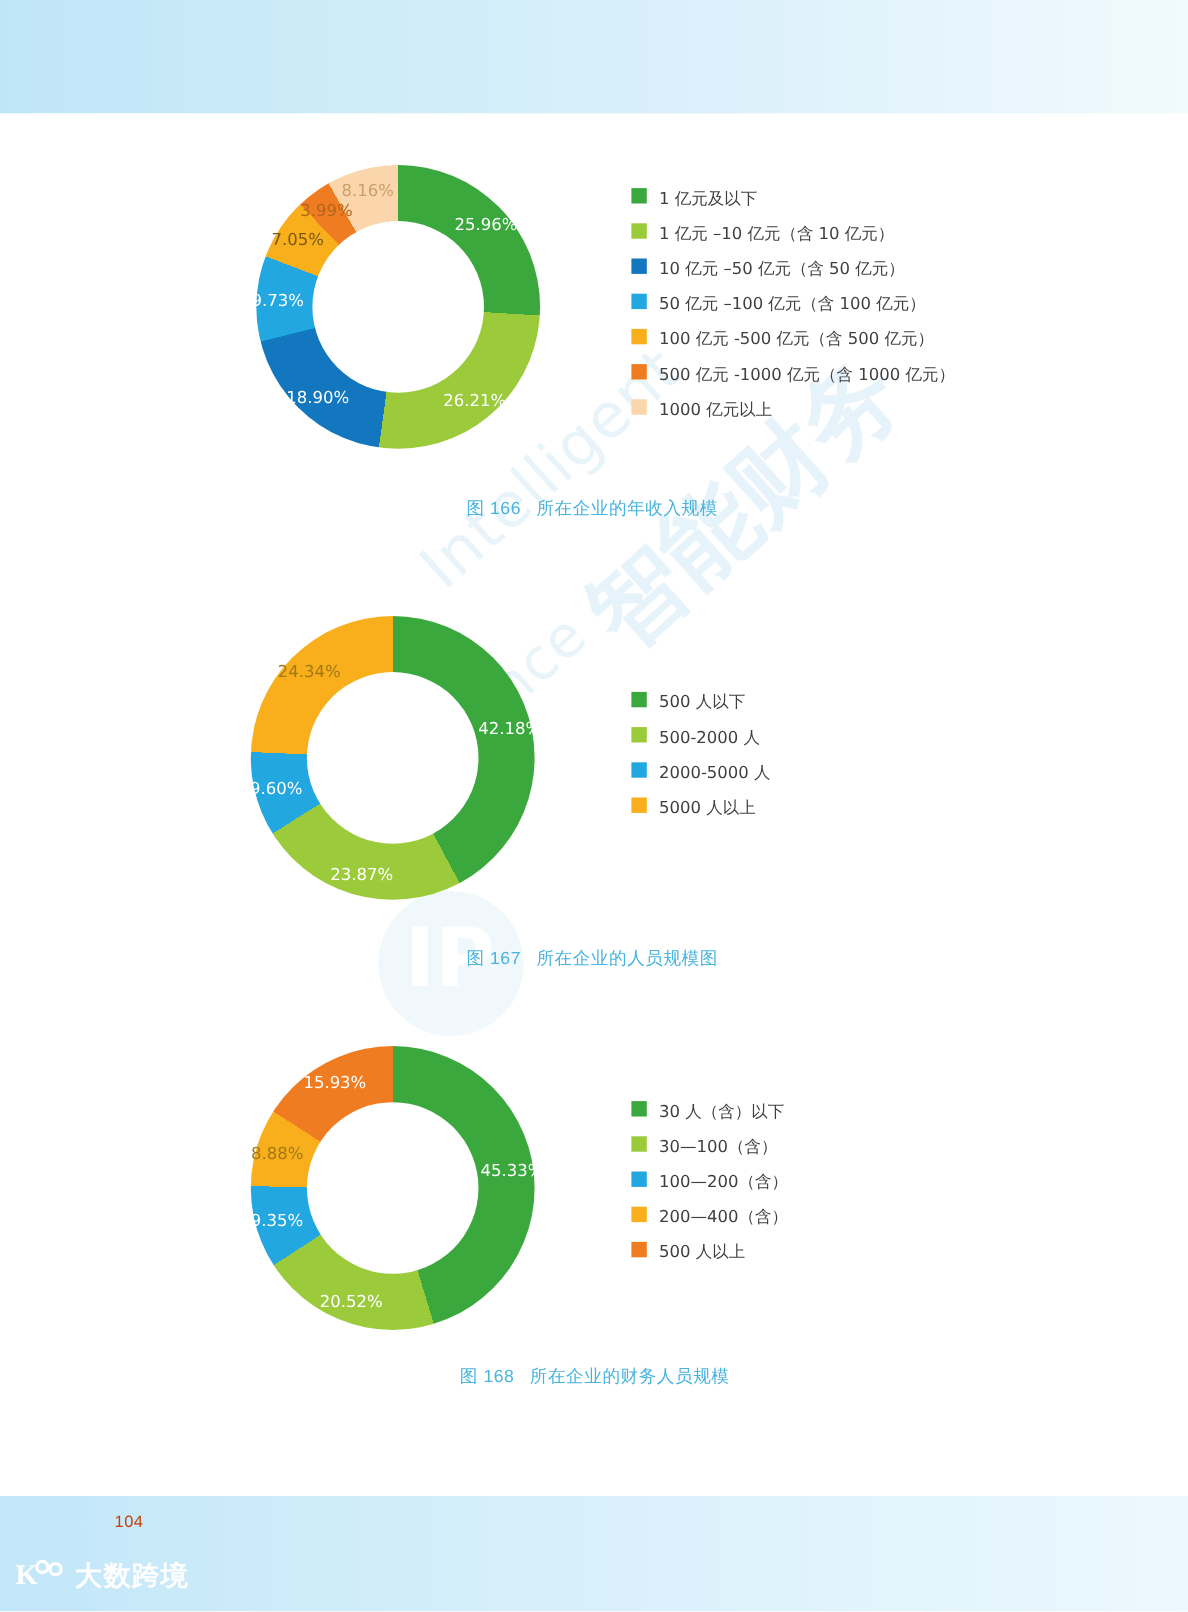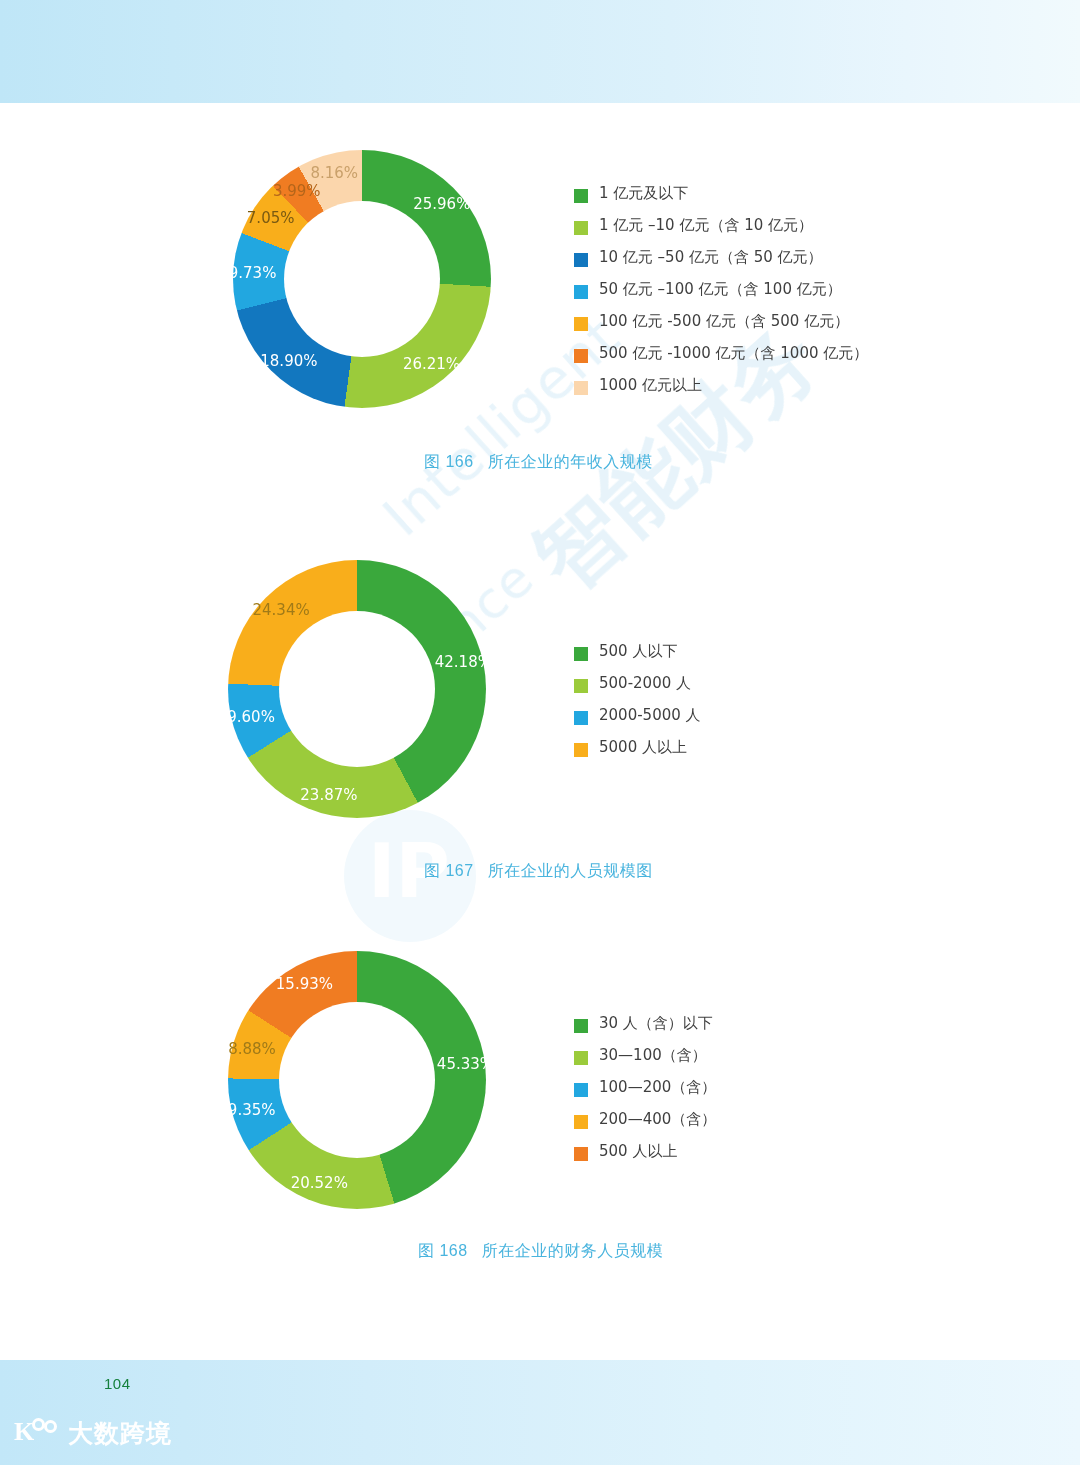--- a/index.html
+++ b/index.html
@@ -20,21 +20,21 @@
     width: 1080px; height: 103px;
     background: linear-gradient(90deg, #bfe6f7 0%, #cfecf9 32%, #dcf1fb 62%, #e9f6fd 84%, #f1fafd 100%);
   }
   .band-bottom {
     position: absolute; left: 0; top: 1360px;
     width: 1080px; height: 105px;
     background: linear-gradient(90deg, #c2e7f8 0%, #d2edfa 34%, #dff3fc 66%, #ecf8fe 100%);
   }
   .page-number {
     position: absolute; left: 104px; top: 1375px;
-    font-size: 15px; color: #15803d; letter-spacing: .5px;
+    font-size: 15px; color: #c2410c; letter-spacing: .5px;
   }
   
   .footer-logo {
     position: absolute; left: 14px; top: 1418px;
     display: flex; align-items: center; gap: 8px;
   }
   .logo-mark { position: relative; width: 46px; height: 30px; }
   .logo-mark .k {
     position: absolute; left: 0; top: 1px;
     font-size: 26px; font-weight: 700; color: #ffffff;
@@ -90,21 +90,21 @@
   .donut-hole {
     position: absolute; border-radius: 50%; background: #ffffff;
   }
   .slice-label {
     position: absolute; font-size: 15px; white-space: nowrap;
     transform: translate(-50%, -50%);
     font-family: "DejaVu Sans", sans-serif;
   }
   .legend { position: absolute; }
   .legend-item {
-    display: flex; align-items: flex-end; height: 32px;
+    display: flex; align-items: flex-start; height: 32px;
   }
   .legend-swatch {
     width: 14px; height: 14px; flex: 0 0 14px; margin-right: 11px;
   }
   .legend-label {
     font-size: 15px; color: #3f3f3f; white-space: nowrap;
     font-family: "DejaVu Sans", "Liberation Sans", sans-serif;
   }
   .caption {
     position: absolute; font-size: 16px; color: #49b4de;

